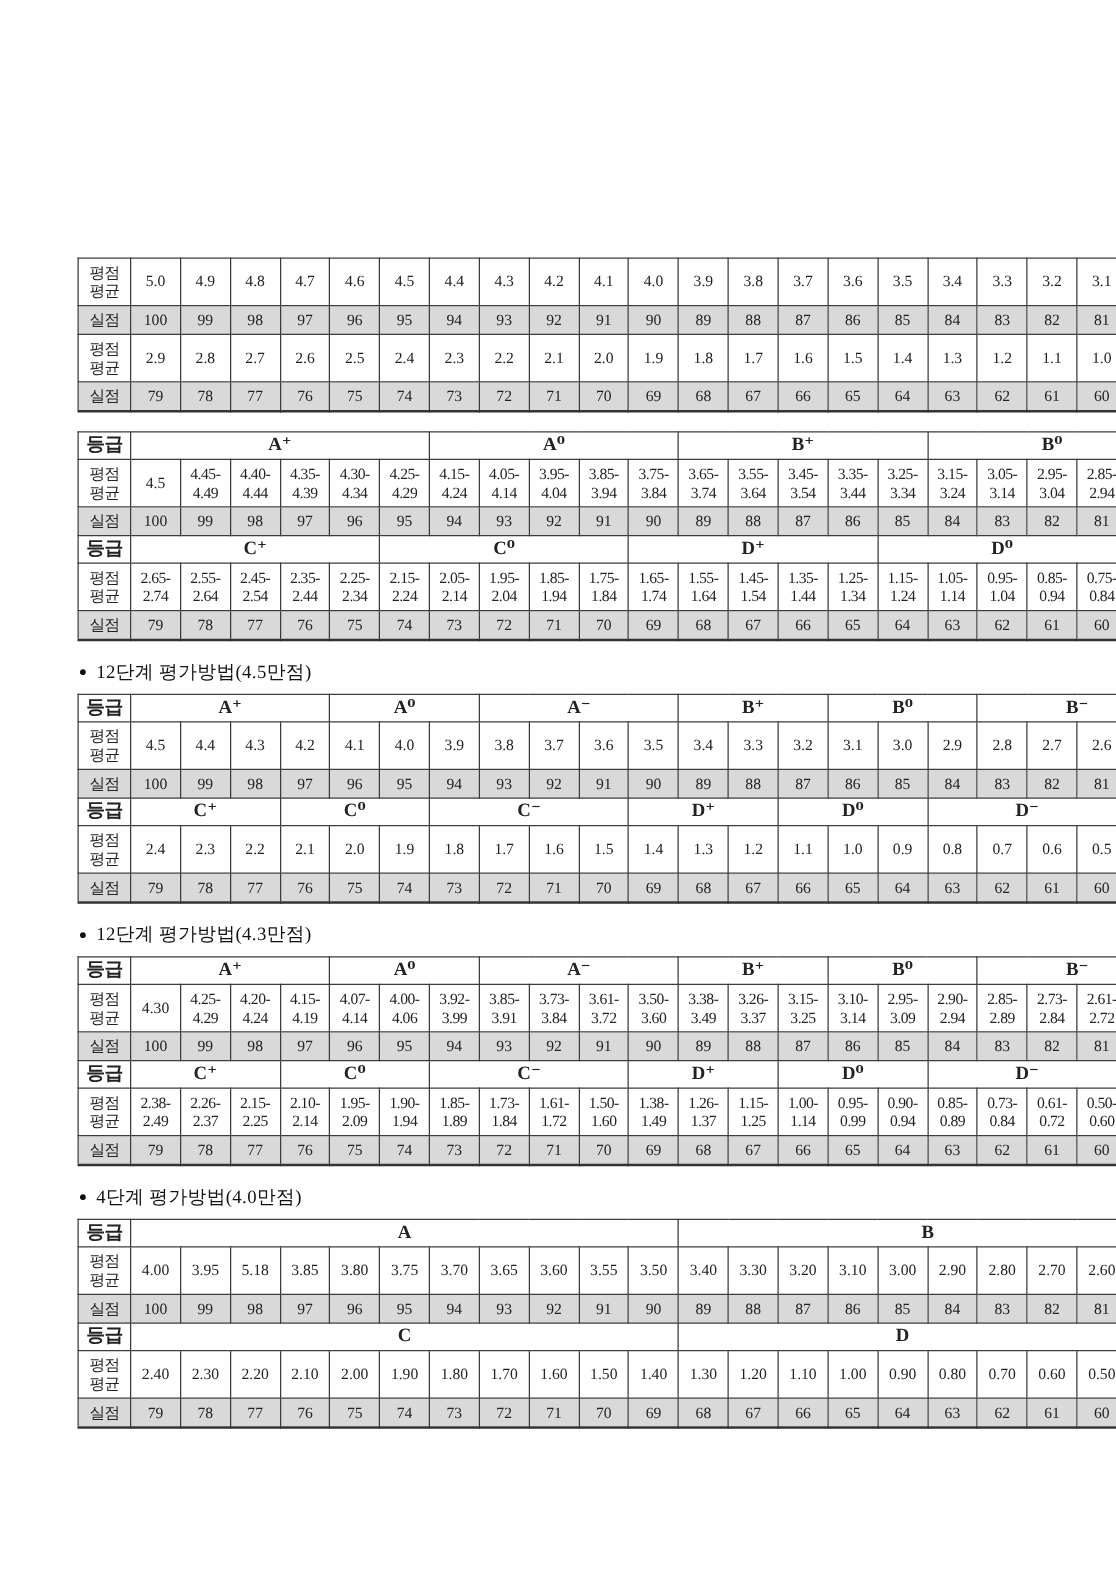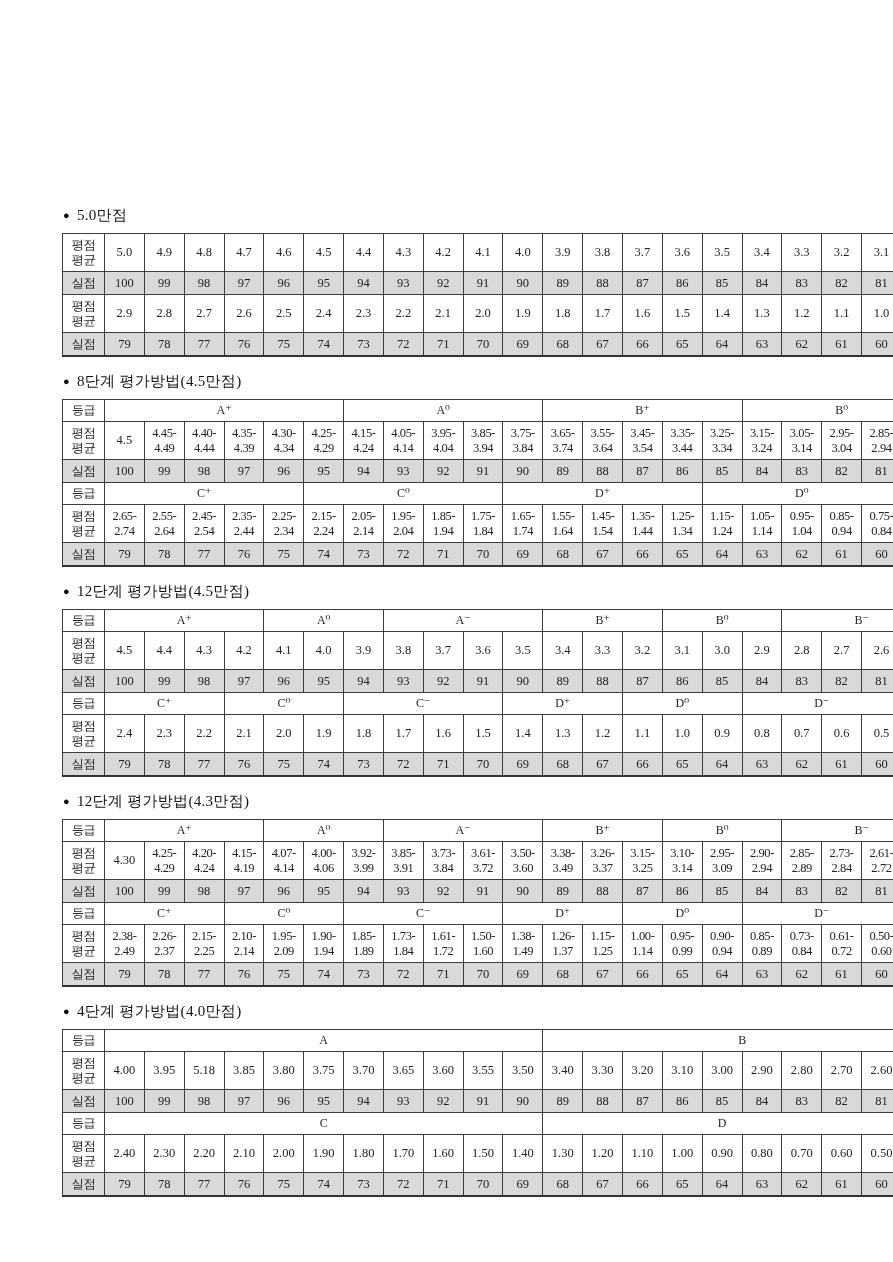--- a/index.html
+++ b/index.html
@@ -16,34 +16,33 @@
   }
   .bullet { font-size:11px; margin-right:7px; vertical-align:1px; }
   table.grade-table {
     border-collapse:collapse; table-layout:fixed; width:880px;
     border:1px solid #333; border-bottom-width:2px;
   }
   table.grade-table td {
     border:1px solid #3c3c3c; text-align:center; vertical-align:middle;
     padding:0; line-height:1.18; overflow:hidden; white-space:pre-line;
   }
-  tr.r-grade td { height:21px; font-size:12px; }
+  tr.r-grade td { height:21px; font-size:15px;font-weight:bold; }
   tr.r-gpa   td { height:37px; font-size:12.5px; }
   tr.r-score td { height:22px; font-size:12.5px; background:#d9d9d9; }
   td.lbl { font-size:12px; letter-spacing:-.5px; }
   td.small { font-size:10.5px; letter-spacing:-.4px; }
   td.thick { border-left-width:2px; }
 </style>
 </head>
 <body>
 
 <div class="page">
   <div id="sections">
       <section class="section">
-        <div class="section-title"><span class="bullet">●</span><span>5.0만점</span></div>
         <table class="grade-table">
           <colgroup>
             <col style="width: 42px;">
             <col>
             <col>
             <col>
             <col>
             <col>
             <col>
             <col>
@@ -158,21 +157,20 @@
               <td>63</td>
               <td>62</td>
               <td>61</td>
               <td>60</td>
               <td class="thick">00</td>
             </tr>
           </tbody>
         </table>
       </section>
       <section class="section">
-        <div class="section-title"><span class="bullet">●</span><span>8단계 평가방법(4.5만점)</span></div>
         <table class="grade-table">
           <colgroup>
             <col style="width: 42px;">
             <col>
             <col>
             <col>
             <col>
             <col>
             <col>
             <col>

